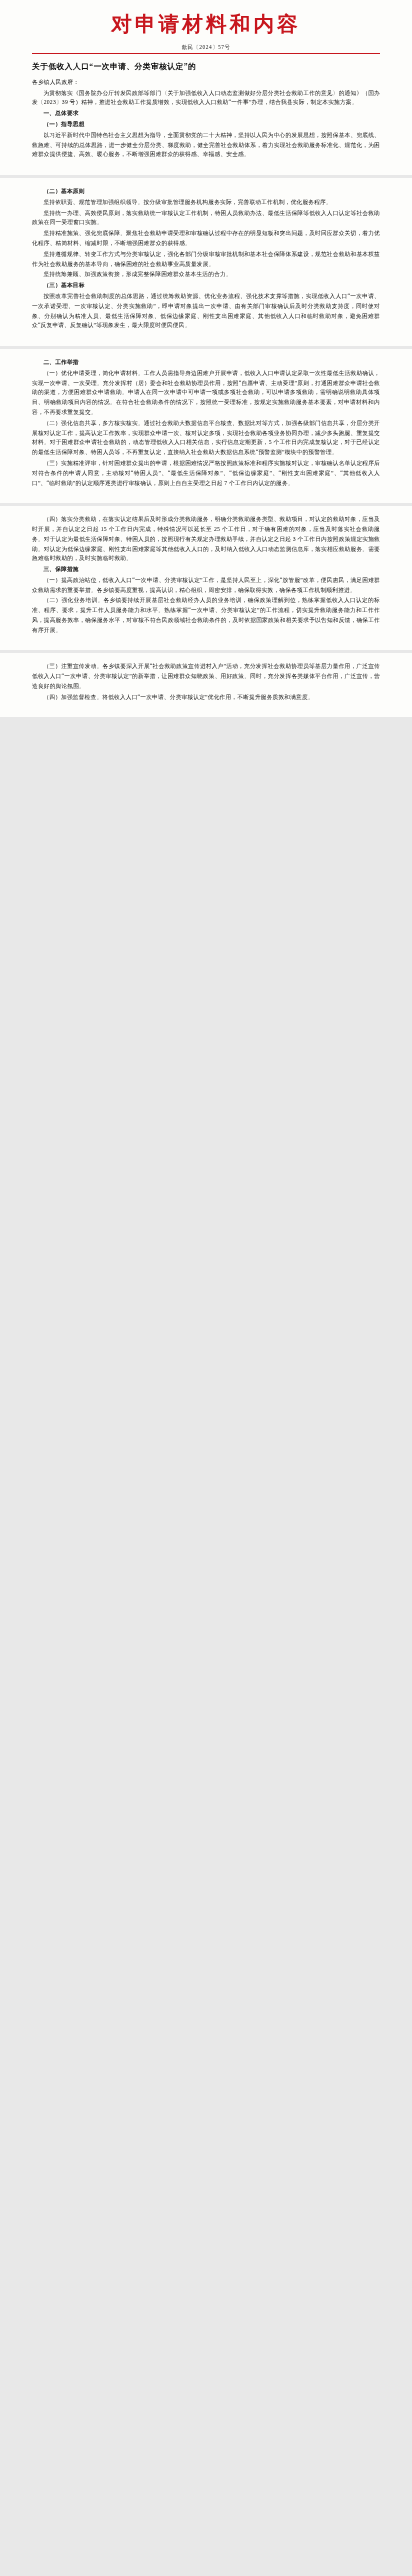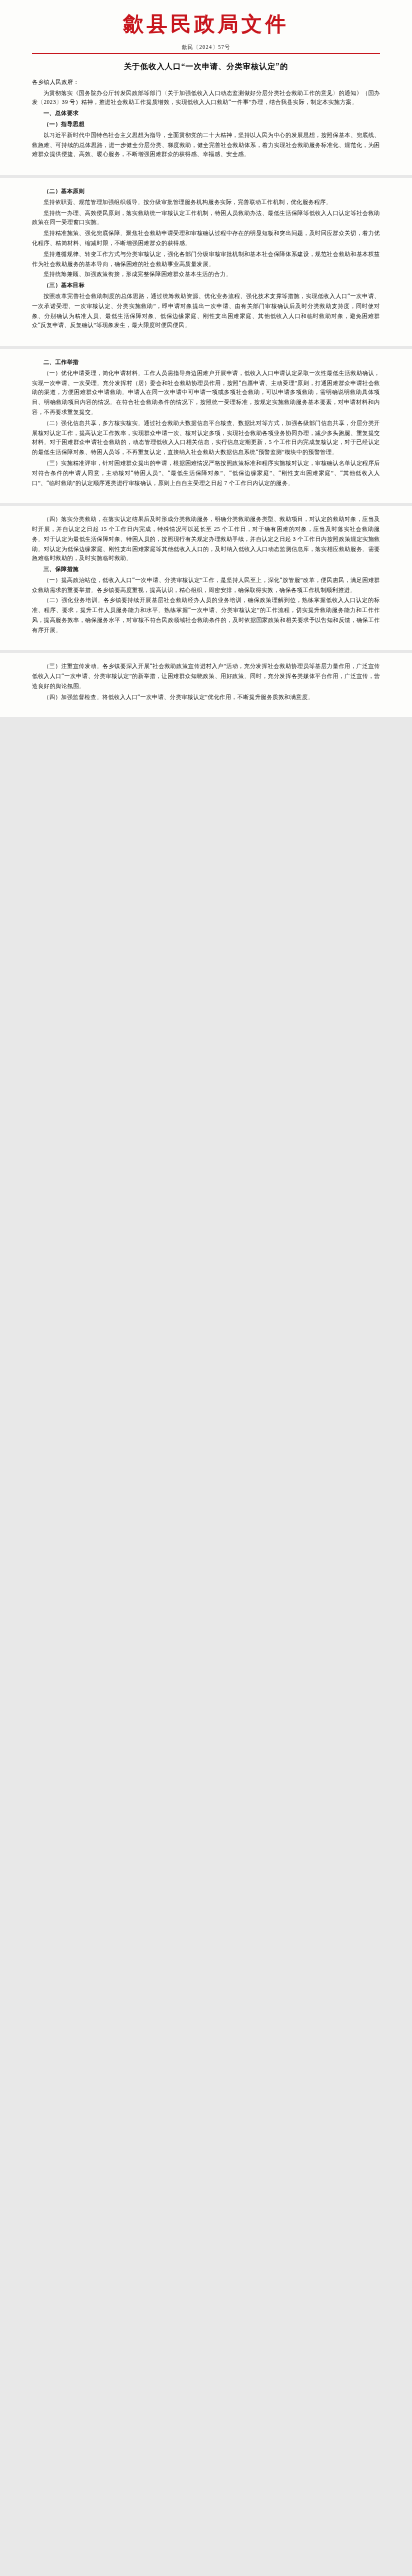--- a/index.html
+++ b/index.html
@@ -42,21 +42,20 @@
     margin-top: 5.2px;
     margin-bottom: 1px;
     letter-spacing: 0.5px;
   }
   .redline {
     border: none;
     border-top: 1px solid #c7161d;
     margin: 2.1px 0 5.2px 0;
   }
   .doc-title {
-    text-align: center;
     font-weight: bold;
     font-size: 7.7px;
     line-height: 1.7;
     letter-spacing: 0.5px;
     color: #0a0a0a;
     margin: 1px 0 5.2px 0;
   }
   p.body {
     font-size: 5.7px;
     line-height: 1.72;
@@ -69,21 +68,21 @@
   p.indent { text-indent: 2em; }
   p.head { font-weight: bold; }
 </style>
 </head>
 <body>
 
 <div class="page">
 
   <div class="sheet">
     <div class="masthead">
-      <div class="title">歙县民政局文件</div>
+      <div class="title">对申请材料和内容</div>
     </div>
     <div class="docnum">歙民〔2024〕57号</div>
     <hr class="redline">
     <div class="doc-title">关于低收入人口“一次申请、分类审核认定”的</div>
     <p class="body">各乡镇人民政府：</p>
     <p class="body indent">为贯彻落实《国务院办公厅转发民政部等部门〈关于加强低收入人口动态监测做好分层分类社会救助工作的意见〉的通知》（国办发〔2023〕39 号）精神，推进社会救助工作提质增效，实现低收入人口救助“一件事”办理，结合我县实际，制定本实施方案。</p>
     <p class="body indent head">一、总体要求</p>
     <p class="body indent head">（一）指导思想</p>
     <p class="body indent">以习近平新时代中国特色社会主义思想为指导，全面贯彻党的二十大精神，坚持以人民为中心的发展思想，按照保基本、兜底线、救急难、可持续的总体思路，进一步健全分层分类、梯度救助，健全完善社会救助体系，着力实现社会救助服务标准化、规范化，为困难群众提供便捷、高效、暖心服务，不断增强困难群众的获得感、幸福感、安全感。</p>
   </div>

